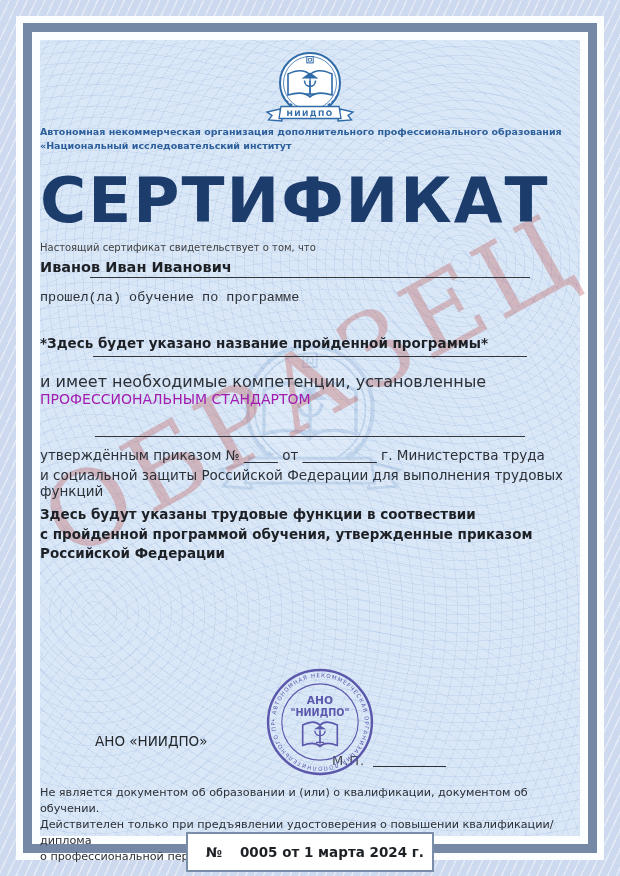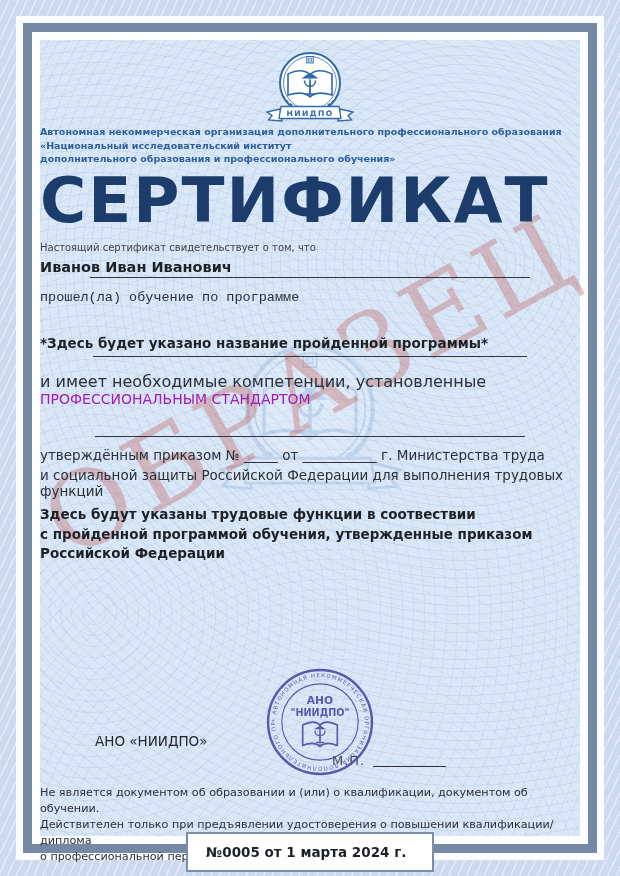--- a/index.html
+++ b/index.html
@@ -43,21 +43,21 @@
   .rule-mp{top:766px;left:373px;width:73px;border-top-color:#2e3237;}
   .director{position:absolute;left:95px;top:731px;font-size:13.5px;line-height:21px;
        color:#23262b;text-align:left;z-index:3;}
   .mp{position:absolute;left:332px;top:753px;font-size:13px;letter-spacing:1px;color:#474752;z-index:3;}
   .stamp{position:absolute;left:264px;top:666px;width:112px;height:112px;opacity:.92;z-index:4;}
   .disclaimer{top:785px;font-size:11.2px;line-height:16px;color:#2b2f36;}
   .number-box{position:absolute;left:50%;top:832px;transform:translateX(-50%);
        width:244px;height:36px;background:#fff;border:2px solid #7b8ea9;
        display:flex;align-items:center;z-index:6;font-size:13.5px;color:#1d2025;}
   .number-box .no{margin-left:18px;font-weight:bold;}
-  .number-box .val{flex:1;text-align:left;font-weight:bold;margin-right:8px;}
+  .number-box .val{flex:1;text-align:right;font-weight:bold;margin-right:8px;}
   .logo{position:absolute;left:255px;top:50px;width:110px;height:78px;z-index:3;}
   .hidden-defs{position:absolute;width:0;height:0;overflow:hidden;}
 </style>
 </head>
 <body>
 
 <div class="band band-white-outer"></div>
 <div class="band band-slate"></div>
 <div class="band band-white-inner"></div>
 <div class="band content"></div>
@@ -89,21 +89,20 @@
 <div class="watermark">ОБРАЗЕЦ</div>
 
 <svg class="logo" viewBox="0 0 110 78">
   <use href="#emblem"></use>
   <text x="55" y="66" text-anchor="middle" font-size="7.6" font-weight="bold" letter-spacing="1.4" fill="#2f6ba8">НИИДПО</text>
 </svg>
 
 <div class="abs txt org-block">
   <div>Автономная некоммерческая организация дополнительного профессионального образования</div>
   <div>«Национальный исследовательский институт</div>
-  <div>дополнительного образования и профессионального обучения»</div>
 </div>
 
 <div class="abs txt cert-title">СЕРТИФИКАТ</div>
 
 <div class="abs txt intro">Настоящий сертификат свидетельствует о том, что</div>
 <div class="abs txt holder-name">Иванов Иван Иванович</div>
 <div class="rule rule-name"></div>
 <div class="abs txt passed">прошел(ла) обучение по программе</div>
 <div class="abs txt program">*Здесь будет указано название пройденной программы*</div>
 <div class="rule rule-program"></div>

